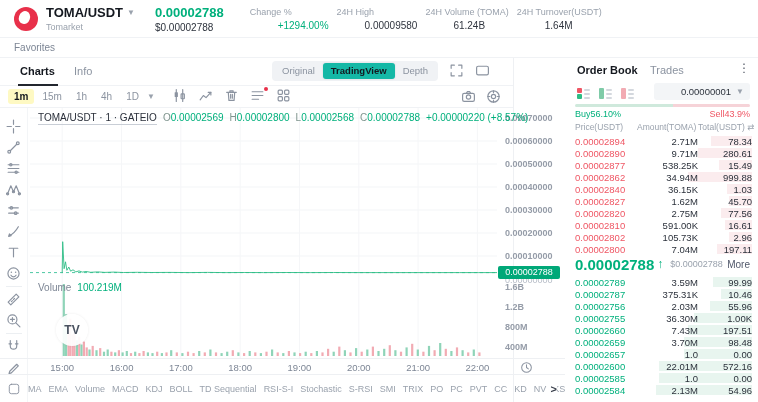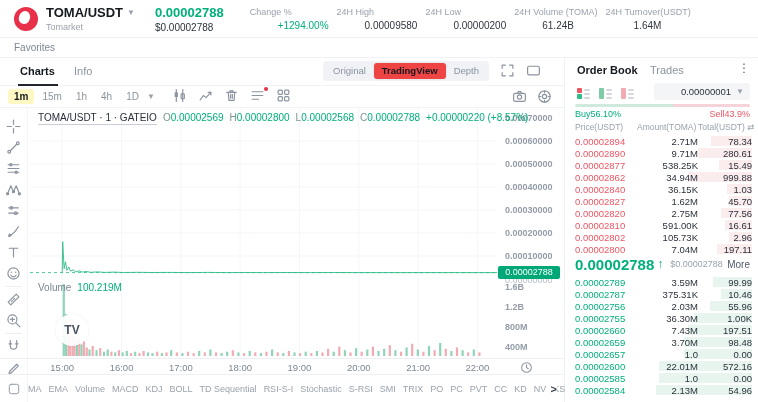--- a/index.html
+++ b/index.html
@@ -18,29 +18,29 @@
   .bigprice{font-size:13px;font-weight:bold;color:#00b07c;}
   .usdprice{font-size:10px;color:#2c323c;margin-top:2px;}
   .stats{display:flex;margin-left:26px;gap:8px;}
   .stat-label{font-size:9px;color:#9aa2ad;white-space:nowrap;}
   .stat-value{font-size:10px;color:#30353f;margin-top:3px;margin-left:28px;}
   .stat-value.pos{color:#00b07c;}
   
   .fav{position:absolute;top:38px;left:0;right:0;height:20px;line-height:20px;padding-left:14px;
        font-size:10px;color:#7d8695;border-bottom:1px solid #f0f2f5;box-sizing:border-box;}
   
-  .chart-panel{position:absolute;top:58px;left:0;width:565px;height:344px;border-right:1px solid #eef0f3;box-sizing:border-box;}
+  .chart-panel{position:absolute;top:58px;left:0;width:514px;height:344px;border-right:1px solid #eef0f3;box-sizing:border-box;}
   .tabs-row{position:absolute;top:0;left:0;right:0;height:27px;border-bottom:1px solid #f0f2f5;}
   .tab{position:absolute;top:0;height:26px;line-height:26px;font-size:11px;color:#8b93a0;cursor:pointer;}
   .tab.active{color:#14181f;font-weight:bold;}
   .tab-underline{position:absolute;left:18px;bottom:-1px;width:40px;height:2px;background:#22262e;}
   .view-toggle{position:absolute;top:3px;right:75px;height:20px;background:#f0f2f5;border-radius:4px;
                display:flex;align-items:center;padding:2px;box-sizing:border-box;}
   .vt-item{font-size:9.5px;color:#8b93a0;padding:0 8px;height:16px;line-height:16px;border-radius:3px;cursor:pointer;white-space:nowrap;}
-  .vt-item.active{background:#ef4444;color:#14181f;font-weight:bold;box-shadow:0 0 2px rgba(0,0,0,.12);}
+  .vt-item.active{background:#14b8a6;color:#14181f;font-weight:bold;box-shadow:0 0 2px rgba(0,0,0,.12);}
   .tr-icon{position:absolute;top:5px;width:16px;height:16px;}
   .tf-row{position:absolute;top:27px;left:0;right:0;height:23px;border-bottom:1px solid #f0f2f5;display:flex;align-items:center;padding-left:8px;box-sizing:border-box;}
   .tf{font-size:10px;color:#8b93a0;padding:2px 6px;border-radius:3px;margin-right:2px;cursor:pointer;}
   .tf.active{background:#fef9c3;color:#14181f;font-weight:bold;}
   .tf-caret{font-size:8px;color:#9aa2ad;margin:0 6px 0 0;}
   .tbi{width:16px;height:16px;margin:0 5px;position:relative;cursor:pointer;}
   .reddot{position:absolute;top:-1px;right:-2px;width:4px;height:4px;border-radius:50%;background:#e8304a;}
   .tf-right{position:absolute;right:12px;top:4px;display:flex;gap:10px;}
   
   .chart-body{position:absolute;top:50px;left:0;width:565px;height:294px;}
@@ -136,24 +136,20 @@
       <div class="usdprice">$0.00002788</div>
     </div>
     <div class="stats" id="hdr-stats">
         <div>
           <div class="stat-label">Change %</div>
           <div class="stat-value pos">+1294.00%</div>
         </div>
         <div>
           <div class="stat-label">24H High</div>
           <div class="stat-value">0.00009580</div>
-        </div>
-        <div>
-          <div class="stat-label">24H Low</div>
-          <div class="stat-value">0.00000200</div>
         </div>
         <div>
           <div class="stat-label">24H Volume (TOMA)</div>
           <div class="stat-value">61.24B</div>
         </div>
         <div>
           <div class="stat-label">24H Turnover(USDT)</div>
           <div class="stat-value">1.64M</div>
         </div>
       </div>

